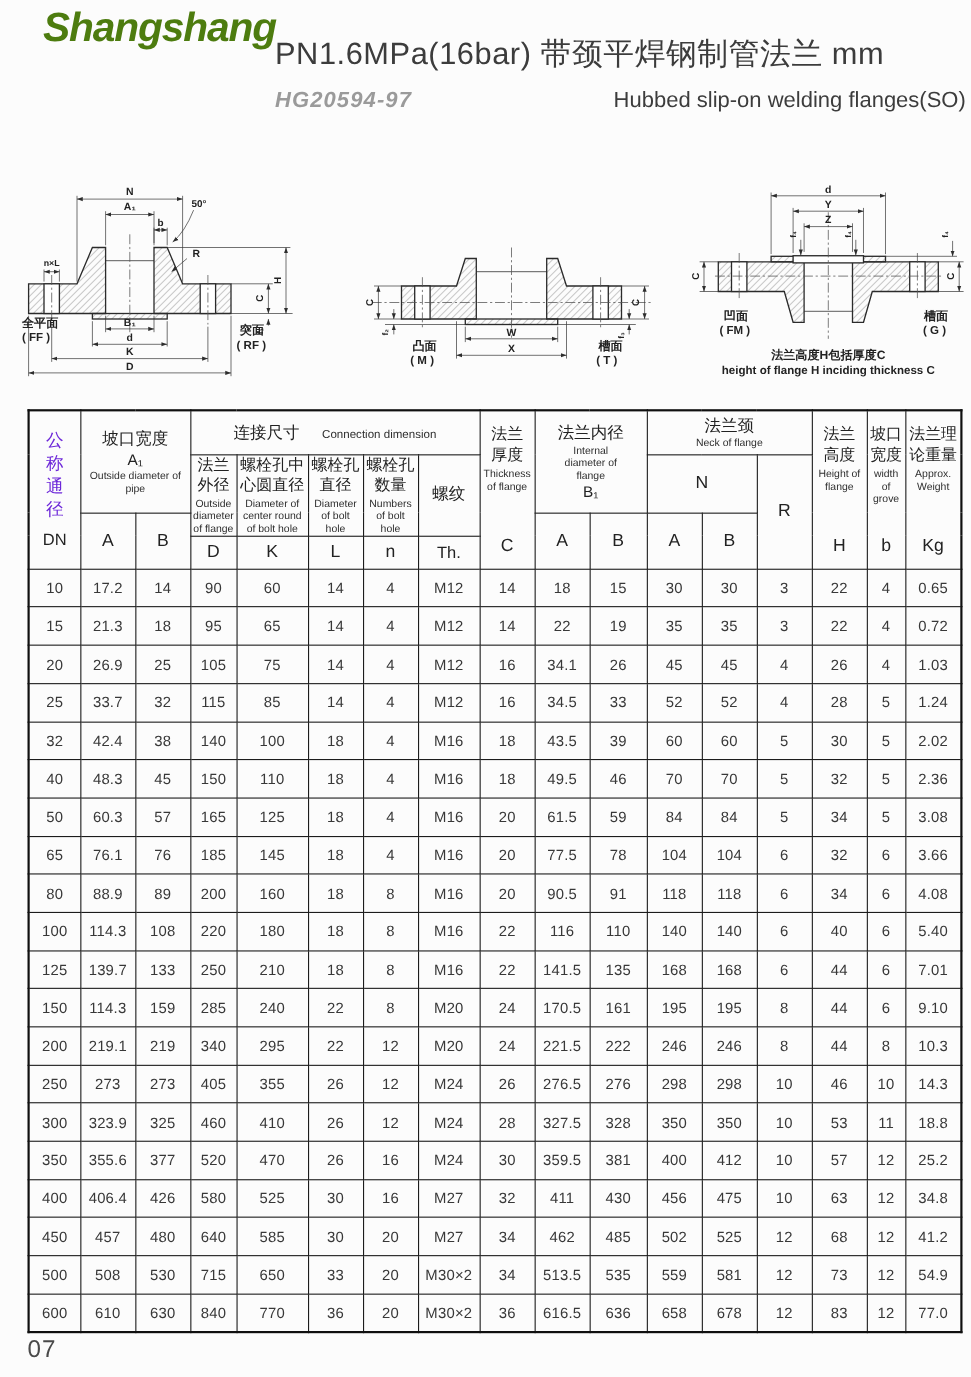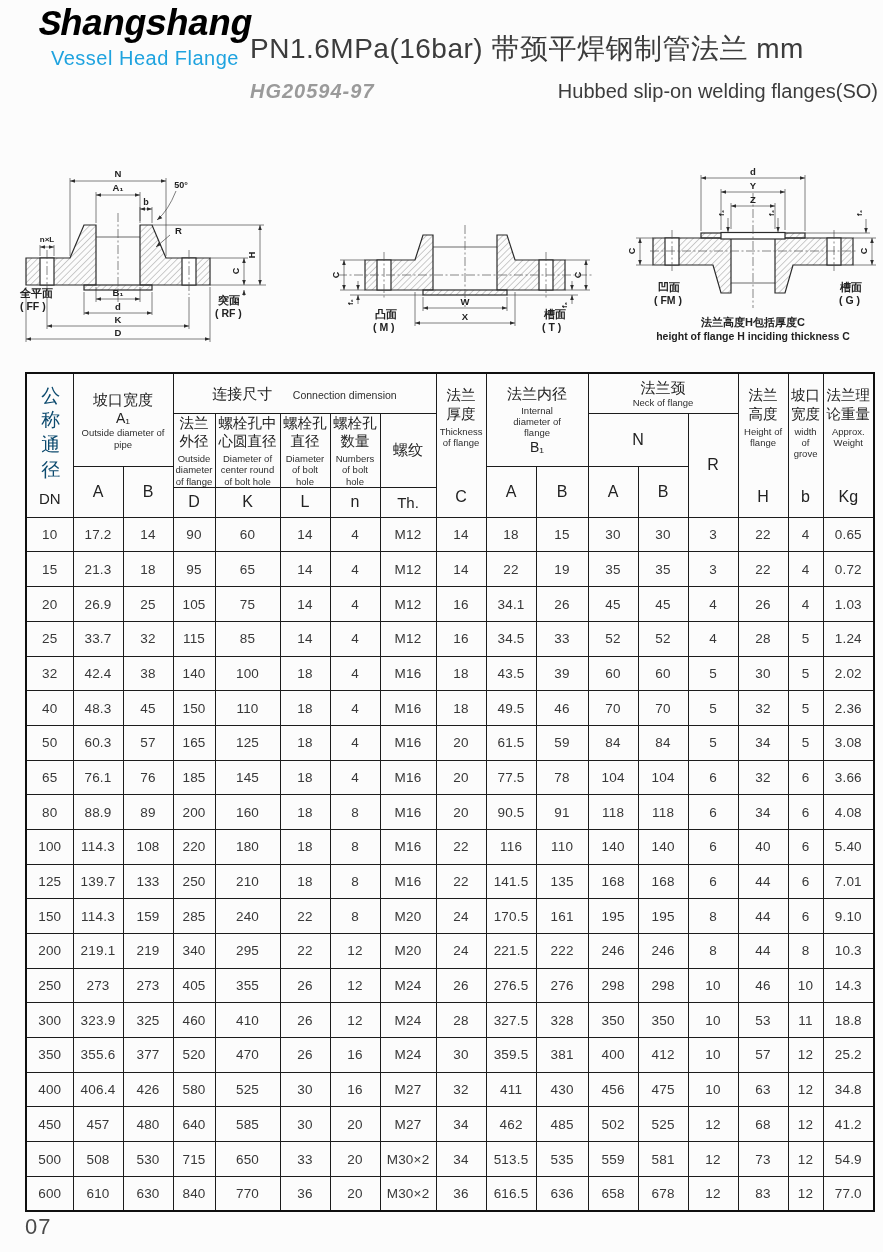--- a/index.html
+++ b/index.html
@@ -1,21 +1,21 @@
 <!DOCTYPE html>
 <html><head>
 <meta charset="utf-8">
 <style>
   html,body { margin:0; padding:0; }
   body { font-family:"Liberation Sans","DejaVu Sans",sans-serif; background:#ffffff; }
   .page { position:relative; width:883px; height:1252px; background:#fcfcfc; overflow:hidden; color:#2e2e2e; }
 
   
   .logo { position:absolute; left:30px; top:6px; width:230px; text-align:center; }
-  .logo-main { font-size:37px; font-weight:bold; font-style:italic; color:#000000; letter-spacing:-1px; line-height:1.05;font-family:Liberation Mono, monospace; }
+  .logo-main { font-size:37px; font-weight:bold; font-style:italic; color:#4d7c0f; letter-spacing:-1px; line-height:1.05; }
   .logo-sub { font-size:20px; color:#1fa3df; letter-spacing:0.5px; margin-top:2px; }
   .titleblock { position:absolute; left:250px; top:30px; width:628px; }
   .title { font-size:28px; color:#3c3c3c; letter-spacing:0.5px; white-space:nowrap; }
   .subrow { display:flex; justify-content:space-between; align-items:baseline; margin-top:12px; }
   .std { font-size:20px; font-weight:bold; font-style:italic; color:#9a9a9a; letter-spacing:1px; }
   .sub-en { font-size:20px; color:#3c3c3c; }
 
   
   .drw { position:absolute; }
   .drw text { font-family:"Liberation Sans","DejaVu Sans",sans-serif; fill:#222; }
@@ -30,33 +30,32 @@
   .zh2 { width:31px; margin:0 auto; word-break:break-all; font-size:14.5px; line-height:1.3; color:#222; }
   .zh3 { width:45px; margin:0 auto; word-break:break-all; font-size:14.5px; line-height:1.3; color:#222; }
   .zh4 { width:60px; margin:0 auto; word-break:break-all; font-size:14.5px; line-height:1.3; color:#222; }
   .en { font-size:9.5px; color:#2e2e2e; line-height:1.18; margin-top:2px; }
   .en-inline { display:inline; font-size:10.5px; margin-left:16px; }
   .code { font-size:14px; color:#222; margin-top:1px; }
   .letter { font-size:16px; color:#222; }
   .tallcell > div.cellflex { display:flex; flex-direction:column; align-items:center; height:139px; padding-top:10px; box-sizing:border-box; }
   .tallcell .letter { margin-top:auto; margin-bottom:9px; }
   .dn-wrap { display:flex; flex-direction:column; align-items:center; }
-  .dn-zh { width:17px; word-break:break-all; line-height:1.3; font-size:19px; color:#0c4a6e; }
+  .dn-zh { width:17px; word-break:break-all; line-height:1.3; font-size:16px; color:#6d28d9; }
   .dn-code { font-size:15px; color:#222; margin-top:8px; }
 
   .pagenum { position:absolute; left:25px; top:1214px; font-size:22px; color:#4a4a4a; letter-spacing:1px; }
 </style>
 </head>
 <body>
 
 <div class="page">
 
   <div class="logo">
     <div class="logo-main">Shangshang</div>
-    <div class="logo-sub">Vessel Head Flange</div>
   </div>
   <div class="titleblock">
     <div class="title">PN1.6MPa(16bar) 带颈平焊钢制管法兰  mm</div>
     <div class="subrow">
       <span class="std">HG20594-97</span>
       <span class="sub-en">Hubbed slip-on welding flanges(SO)</span>
     </div>
   </div>
 
   <svg class="drw" style="left:18px;top:163px" width="250" height="185" viewBox="0 0 250 185">

